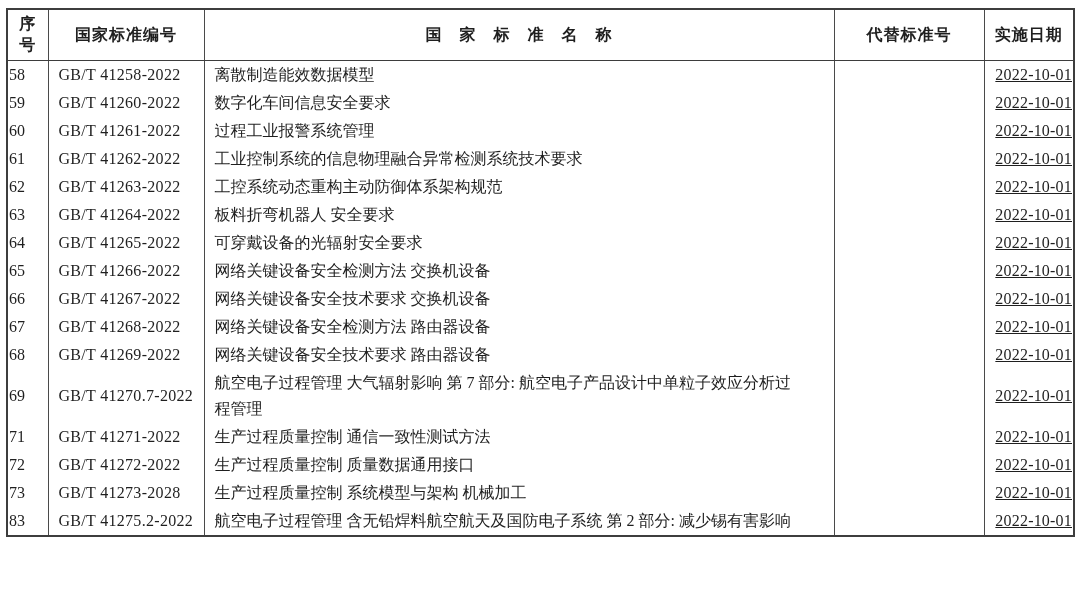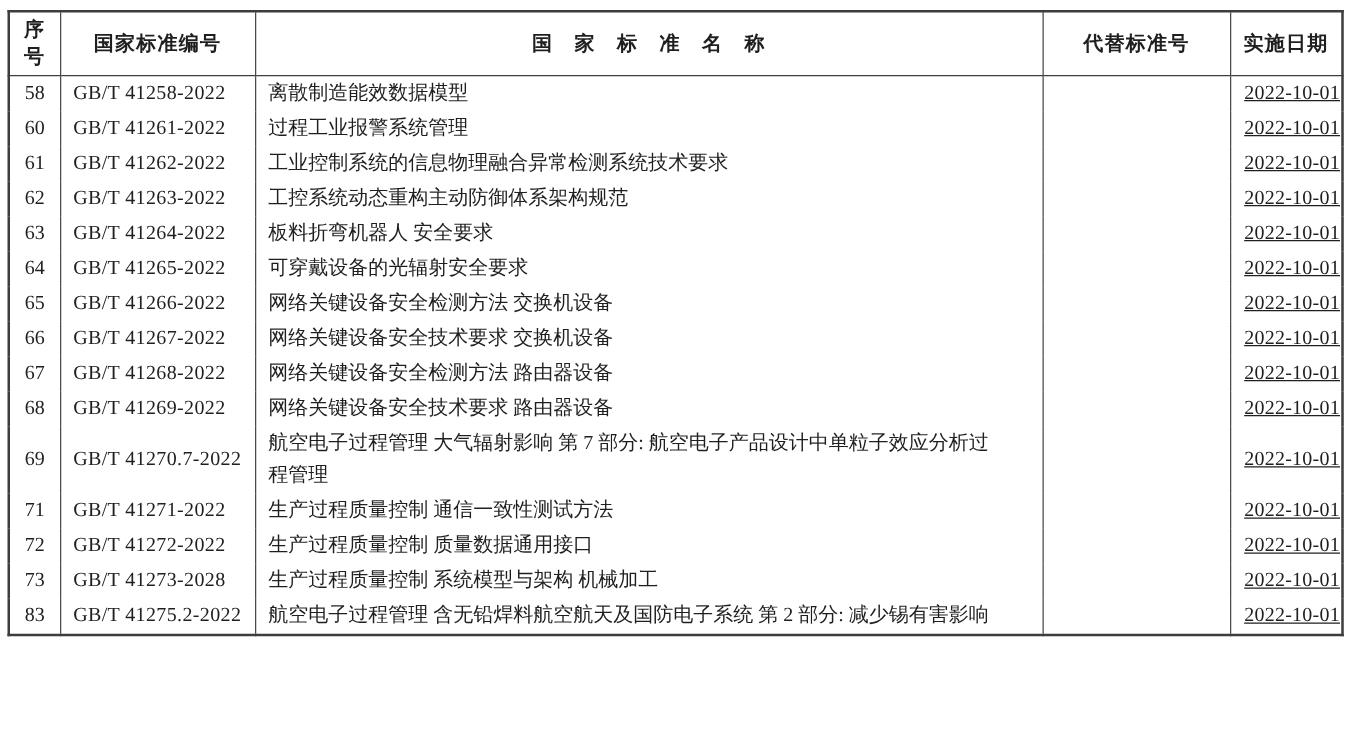--- a/index.html
+++ b/index.html
@@ -40,21 +40,21 @@
     font-weight: bold;
     text-align: center;
     letter-spacing: 1px;
     padding: 4px;
   }
   tbody td {
     line-height: 26px;
     padding-top: 1px;
     padding-bottom: 1px;
   }
-  td.c-index { text-align: center; }
+  td.c-index { }
   td.c-code  { padding-left: 10px; letter-spacing: 0.3px; }
   td.c-name  { padding-left: 10px; padding-right: 8px; white-space: pre-wrap; }
   td.c-replaced { }
   td.c-date  { text-align: right; letter-spacing: 0.2px; text-decoration: underline; }
 </style>
 </head>
 <body>
 
 <div class="doc-page">
   <table class="std-table">
@@ -72,20 +72,27 @@
         <th>国　家　标　准　名　称</th>
         <th>代替标准号</th>
         <th>实施日期</th>
       </tr>
     </thead>
     <tbody>
         <tr>
           <td class="c-index">58</td>
           <td class="c-code">GB/T 41258-2022</td>
           <td class="c-name">离散制造能效数据模型</td>
+          <td class="c-replaced"></td>
+          <td class="c-date">2022-10-01</td>
+        </tr>
+        <tr>
+          <td class="c-index">59</td>
+          <td class="c-code">GB/T 41260-2022</td>
+          <td class="c-name">数字化车间信息安全要求</td>
           <td class="c-replaced"></td>
           <td class="c-date">2022-10-01</td>
         </tr>
         <tr>
           <td class="c-index">60</td>
           <td class="c-code">GB/T 41261-2022</td>
           <td class="c-name">过程工业报警系统管理</td>
           <td class="c-replaced"></td>
           <td class="c-date">2022-10-01</td>
         </tr>

